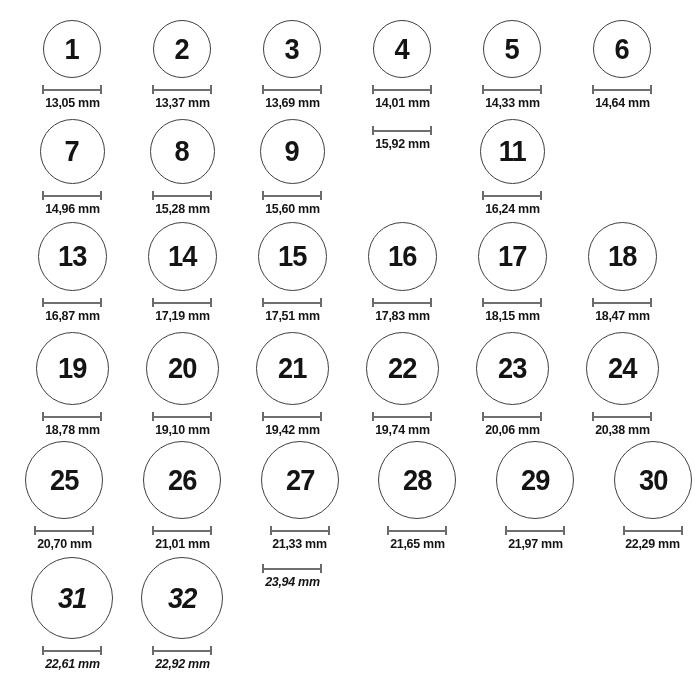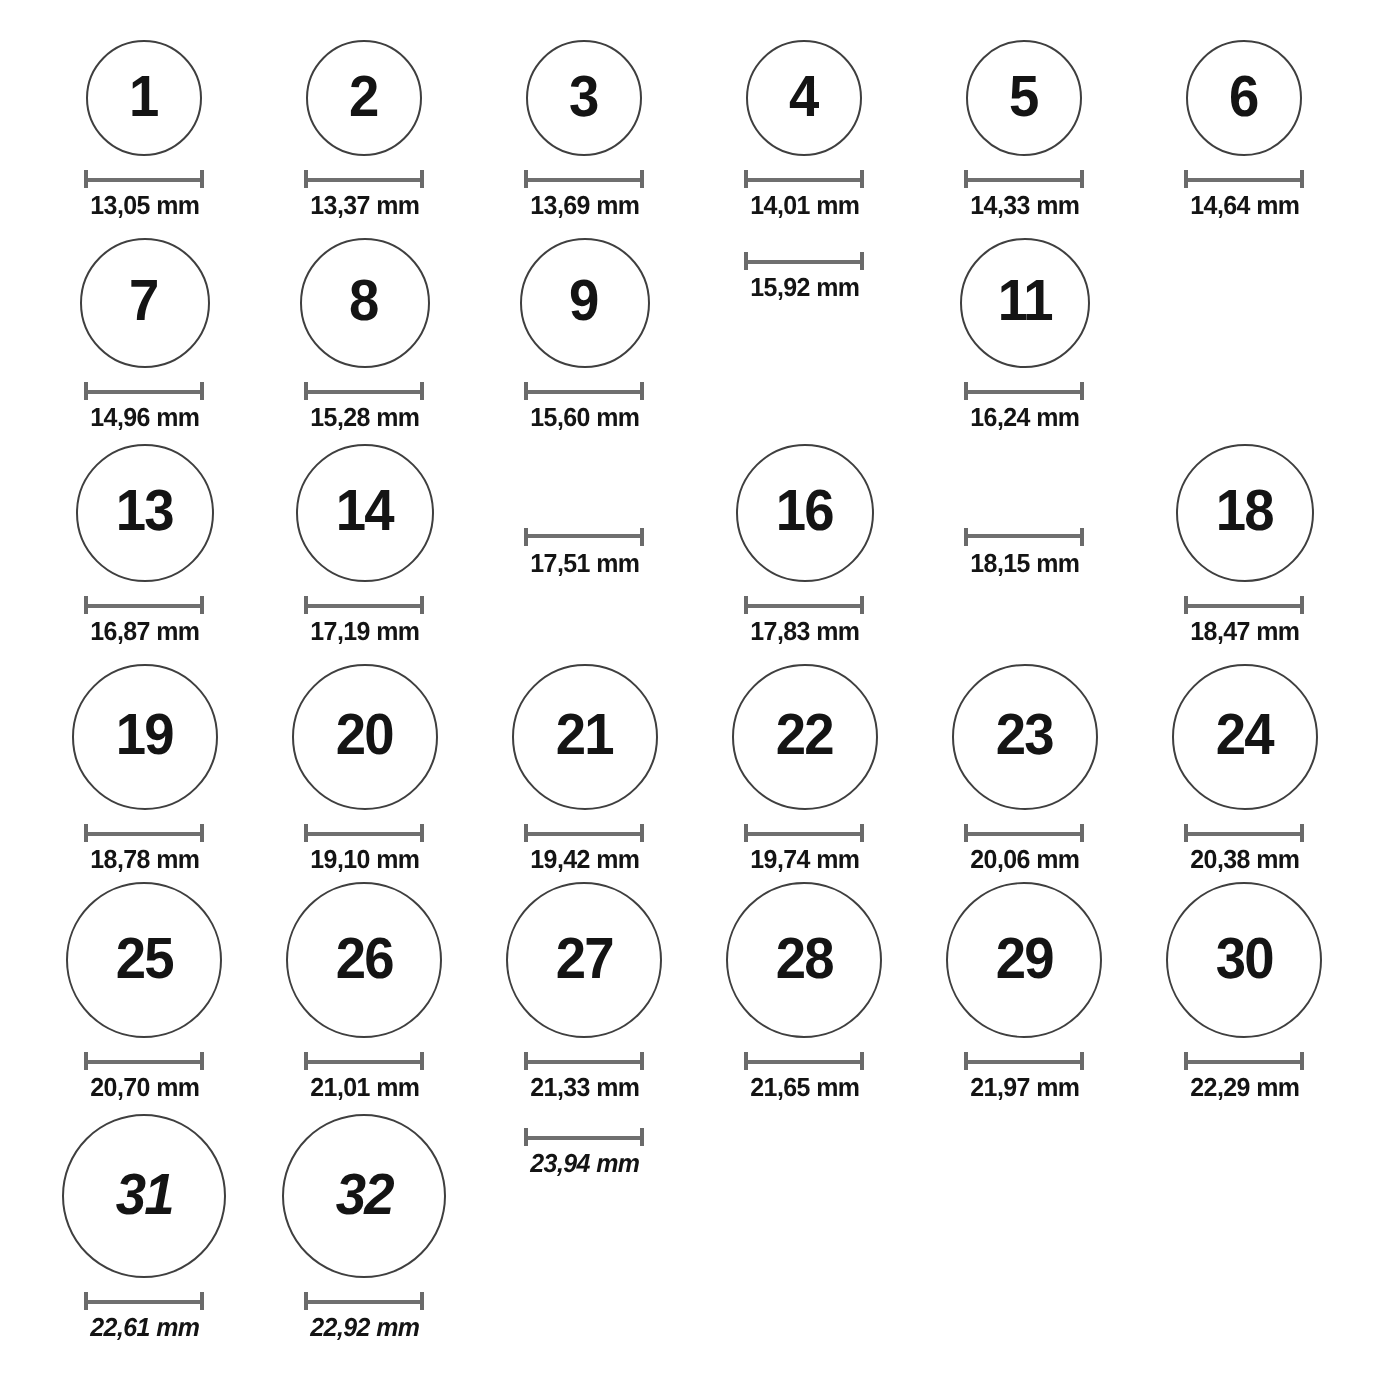--- a/index.html
+++ b/index.html
@@ -14,21 +14,21 @@
     background: #ffffff;
   }
   .row {
     display: flex;
     padding-left: 17px;
   }
   .row:nth-child(1) { margin-top: 20px; }
   .row:nth-child(2) { margin-top: 9px; }
   .row:nth-child(3) { margin-top: 6px; align-items: center; }
   .row:nth-child(4) { margin-top: 9px; }
-  .row:nth-child(5) { margin-top: 4px; }
+  .row:nth-child(5) { margin-top: 4px; gap: 23px; }
   .row:nth-child(6) { margin-top: 6px; font-style: italic; }
   .cell {
     width: 110px;
     display: flex;
     flex-direction: column;
     align-items: center;
   }
   .circle {
     width: var(--d, 60px);
     height: var(--d, 60px);
@@ -163,31 +163,37 @@
     <div class="diameter-label">16,87 mm</div>
   </div>
       <div class="cell">
     <div class="circle" style="--d: 69px;">
       <span class="size-number">14</span>
     </div>
     <div class="ruler"></div>
     <div class="diameter-label">17,19 mm</div>
   </div>
       <div class="cell">
+    <div class="circle" style="--d: 69px;">
+      <span class="size-number">15</span>
+    </div>
     <div class="ruler"></div>
     <div class="diameter-label">17,51 mm</div>
   </div>
       <div class="cell">
     <div class="circle" style="--d: 69px;">
       <span class="size-number">16</span>
     </div>
     <div class="ruler"></div>
     <div class="diameter-label">17,83 mm</div>
   </div>
       <div class="cell">
+    <div class="circle" style="--d: 69px;">
+      <span class="size-number">17</span>
+    </div>
     <div class="ruler"></div>
     <div class="diameter-label">18,15 mm</div>
   </div>
       <div class="cell">
     <div class="circle" style="--d: 69px;">
       <span class="size-number">18</span>
     </div>
     <div class="ruler"></div>
     <div class="diameter-label">18,47 mm</div>
   </div>

